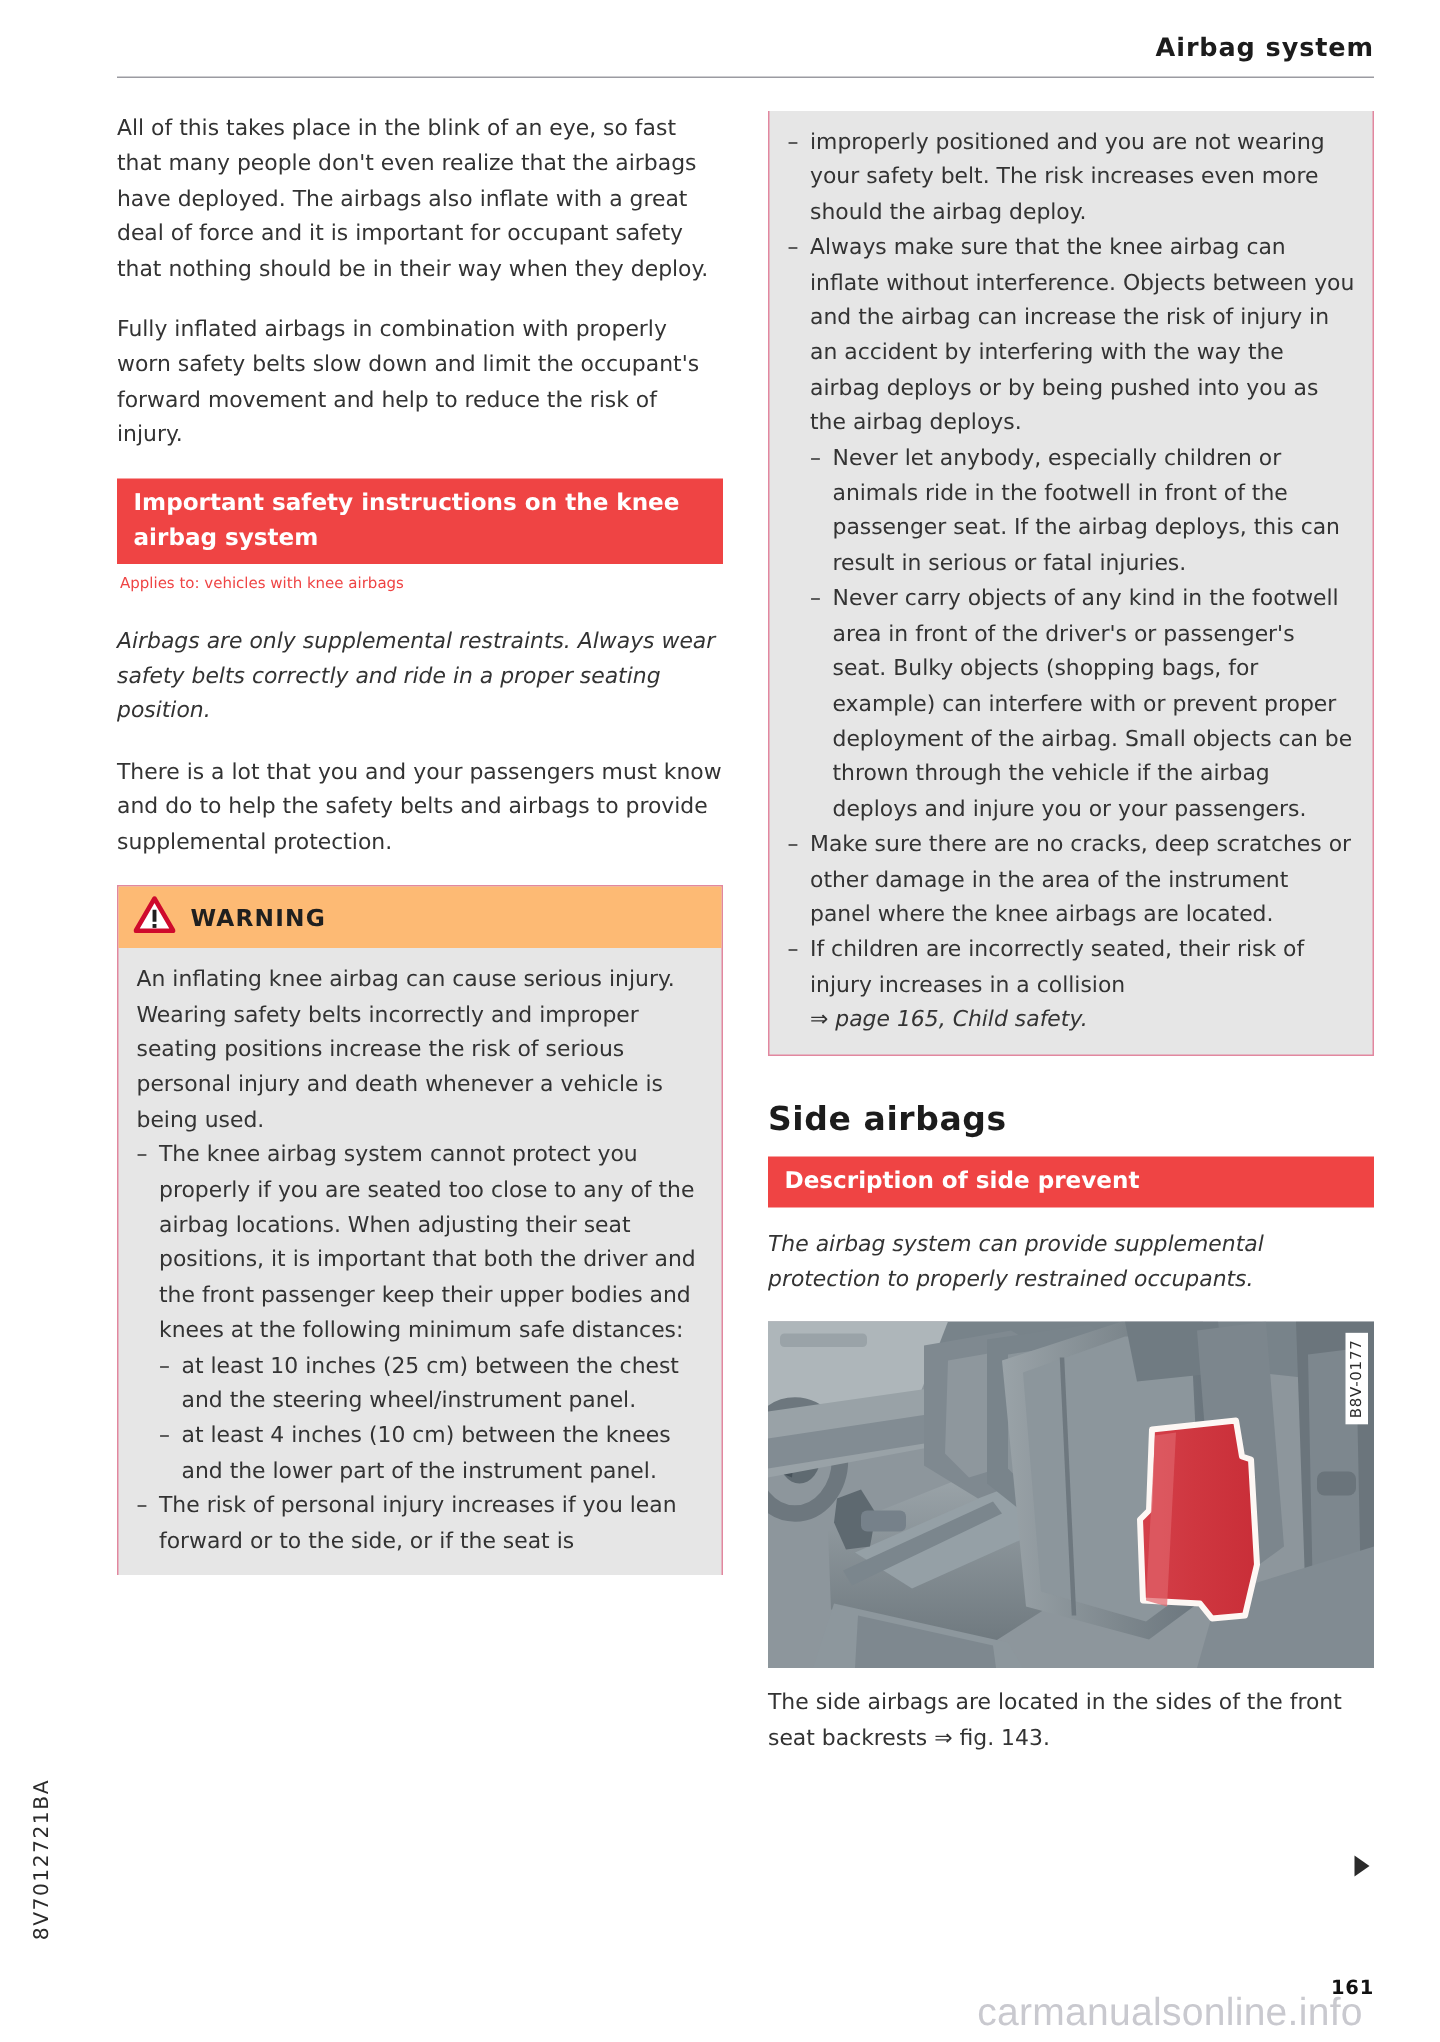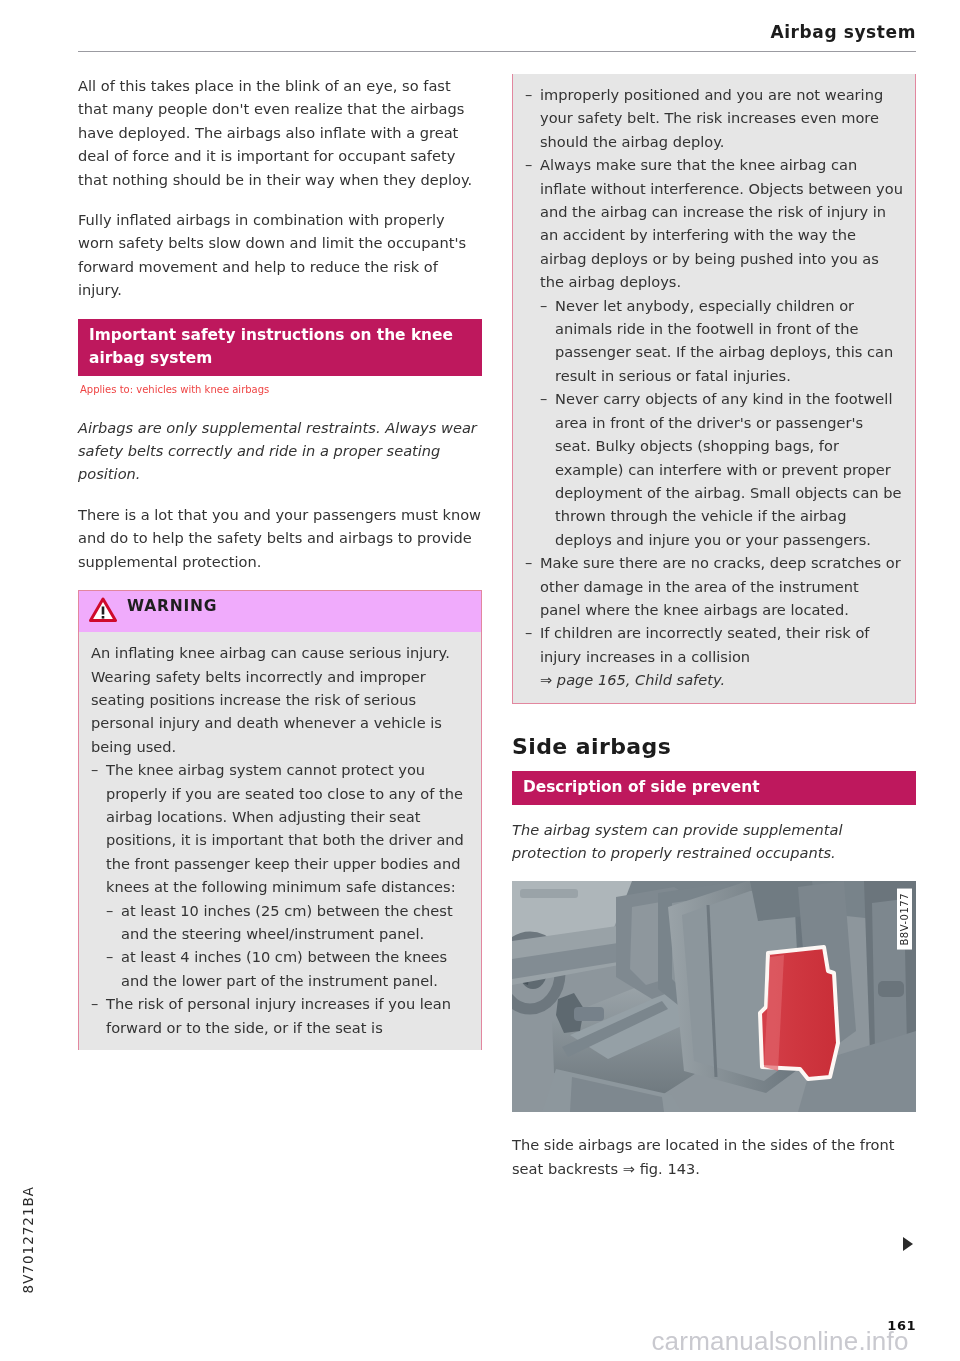--- a/index.html
+++ b/index.html
@@ -56,21 +56,21 @@
     line-height: 23.4px;
     color: #333333;
   }
   p.body-text.italic {
     font-style: italic;
   }
   p.body-text:last-child { margin-bottom: 0; }
 
   
   .red-heading {
-    background: #be185d;
+    background: #ef4444;
     color: #ffffff;
     font-weight: bold;
     font-size: 15.4px;
     line-height: 23px;
     padding: 5px 0 6px 11px;
     margin: 6px 0 0 0;
   }
   .applies-to {
     font-size: 10px;
     color: #ef4444;
@@ -88,23 +88,23 @@
   }
 
   
   .warning-box {
     border: 1px solid #e2879f;
     background: #e6e6e6;
     margin: 6px 0 0 0;
     box-sizing: border-box;
   }
   .warning-head {
-    background: #f0abfc;
+    background: #fdba74;
     display: flex;
-    align-items: flex-start;
+    align-items: center;
     gap: 10px;
     padding: 6px 0 6px 10px;
   }
   .warning-head .tri-icon { flex: 0 0 auto; display: block; }
   .warning-head .warning-label {
     font-size: 15.5px;
     font-weight: bold;
     letter-spacing: .8px;
     color: #1f1f1f;
   }
@@ -358,21 +358,21 @@
         <path d="M44 188 L160 214 L170 231 L30 231 Z" fill="#8d979d"></path>
         <path d="M60 196 L150 216 L152 231 L58 231 Z" fill="#7e888f"></path>
 
         <path d="M256 72 L312 66 L316 90 L322 92 L326 162 L318 196 L296 198 L288 188 L250 186 L248 132 L254 126 Z" fill="url(#gRedBag)" stroke="#fdf7f4" stroke-width="4" stroke-linejoin="round"></path>
         <path d="M258 76 L272 74 L266 190 L252 186 Z" fill="#e0626a" opacity=".7"></path>
       </svg>
       <div class="fig-code">B8V-0177</div>
     </div>
   </div>
 
-  <p class="body-text" style="margin-top:21px;">
+  <p class="body-text" style="margin-top:11px;">
     <span>The side airbags are located in the sides of the front seat backrests </span><span class="xref">⇒ fig. 143.</span>
   </p>
 </div>
 
 <div id="continue-marker"></div>
 <div id="page-number">161</div>
 <div id="watermark">carmanualsonline.info</div>
 <div id="doc-code">8V7012721BA</div>
 
 </body></html>

